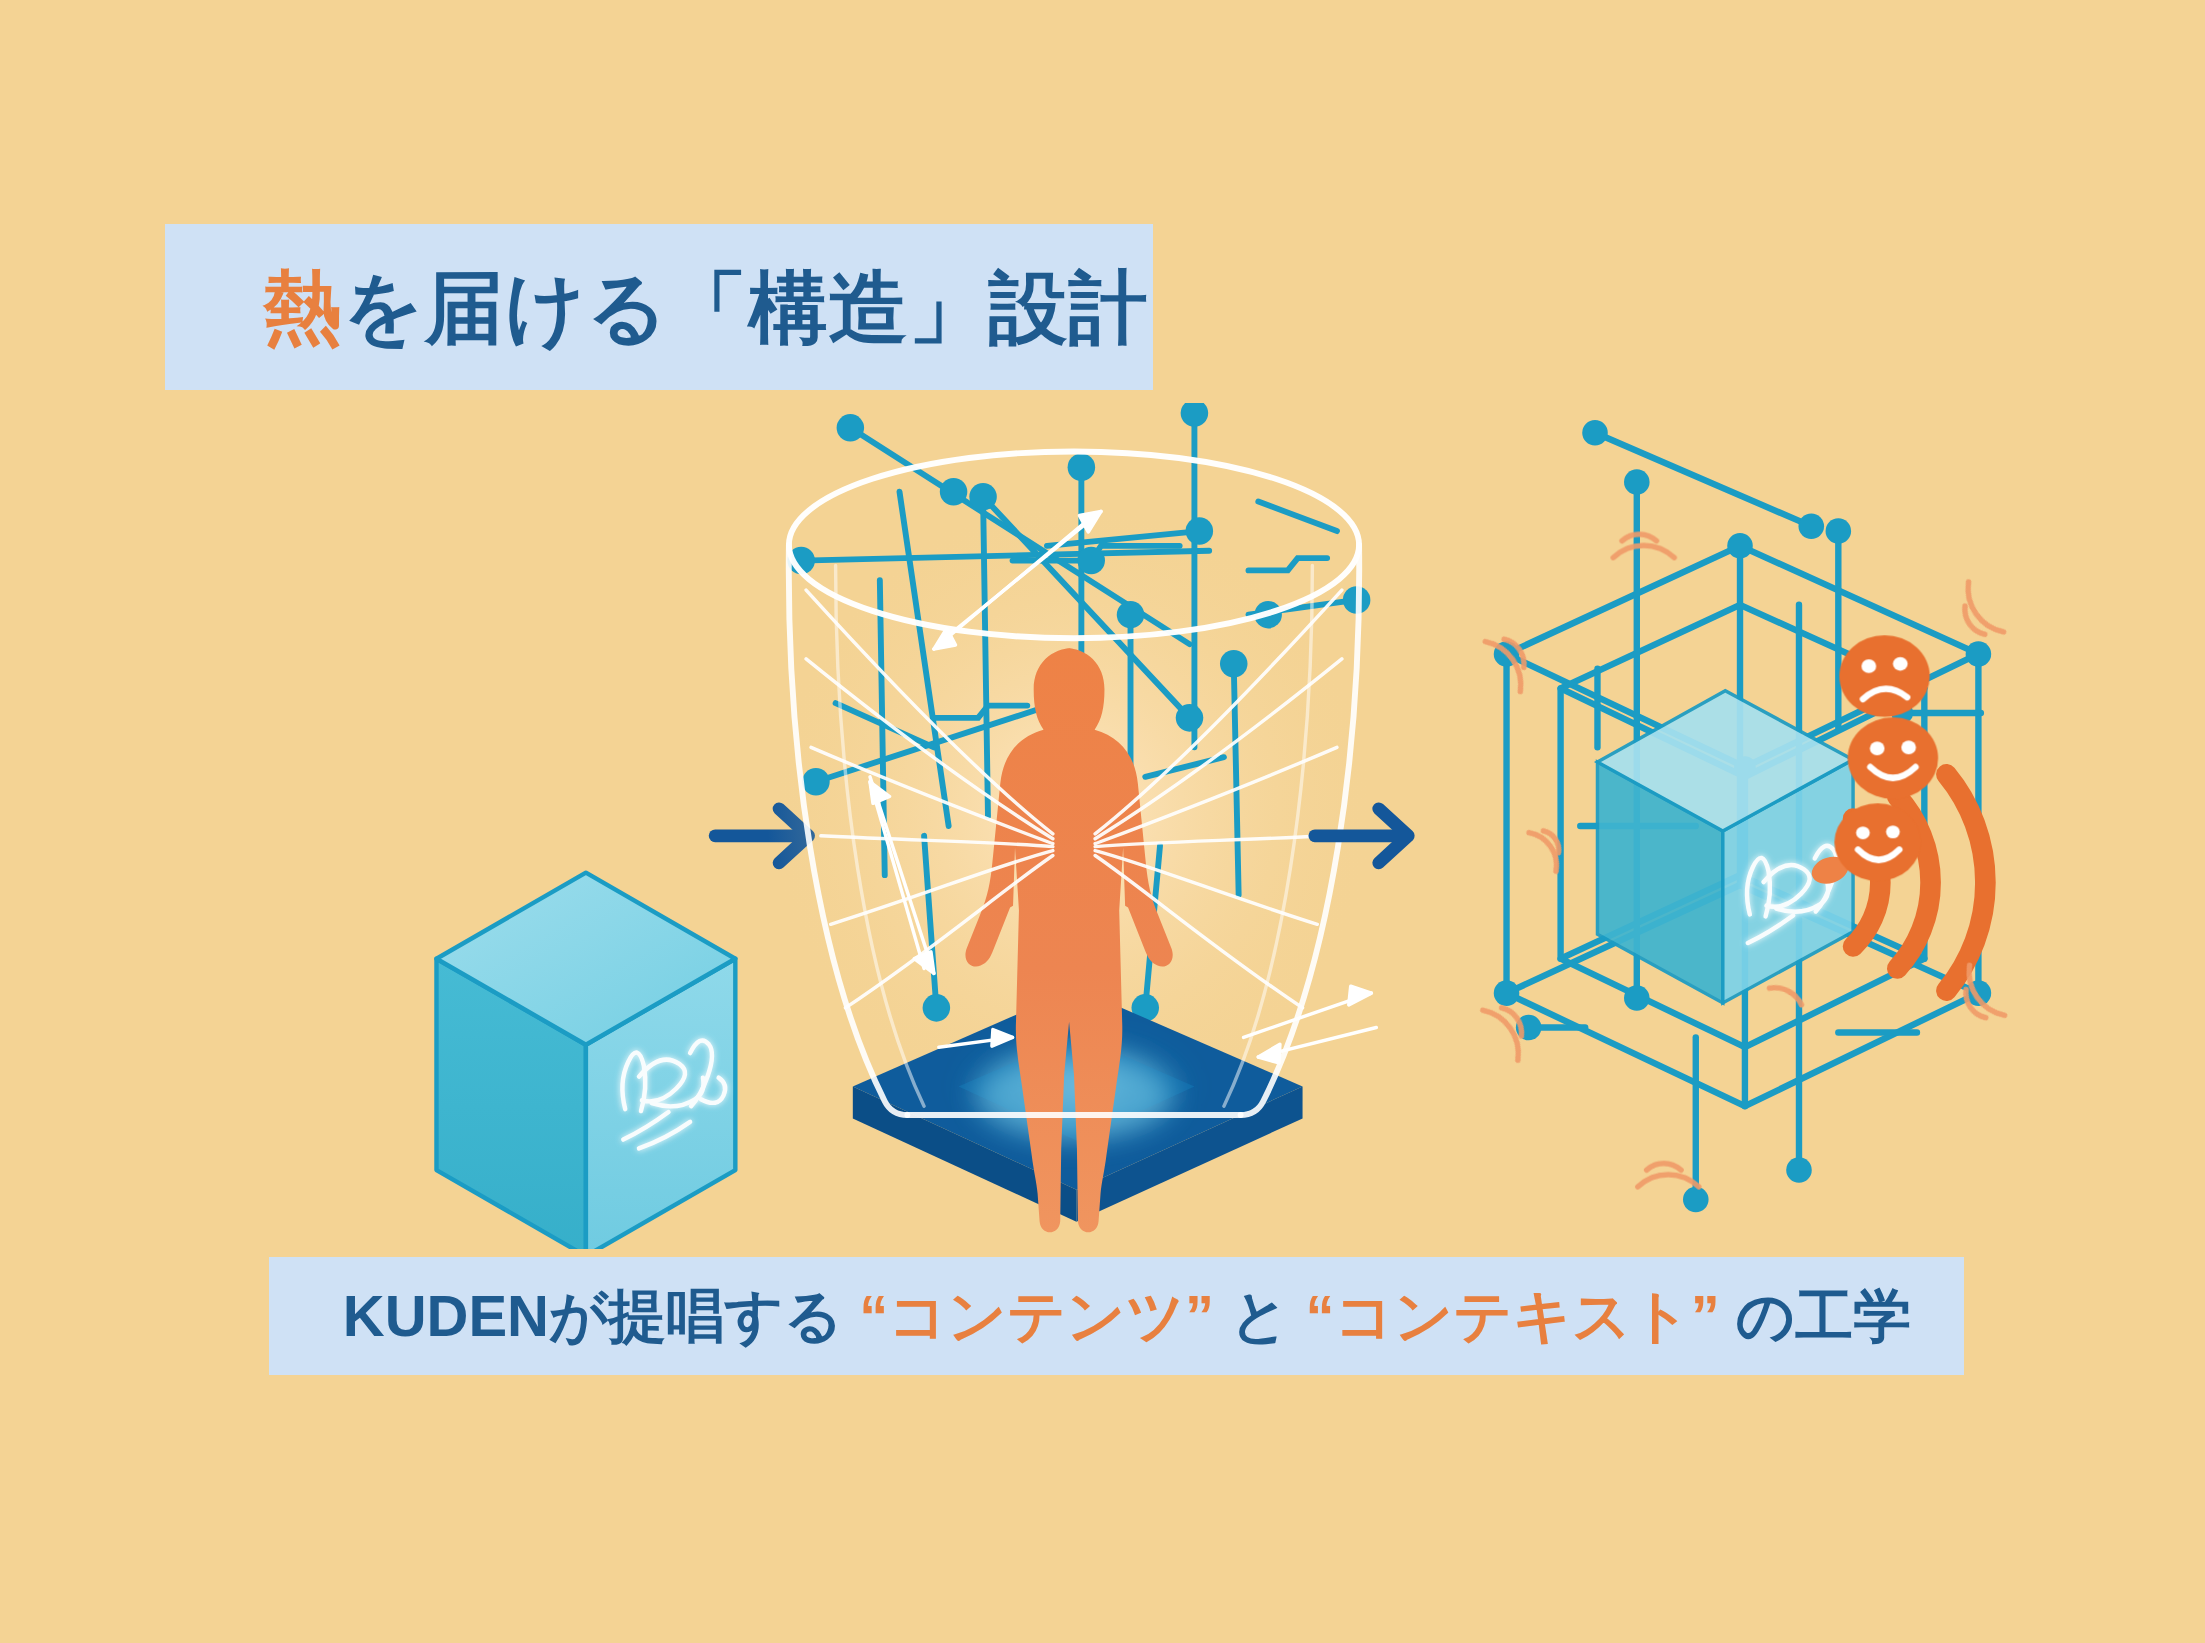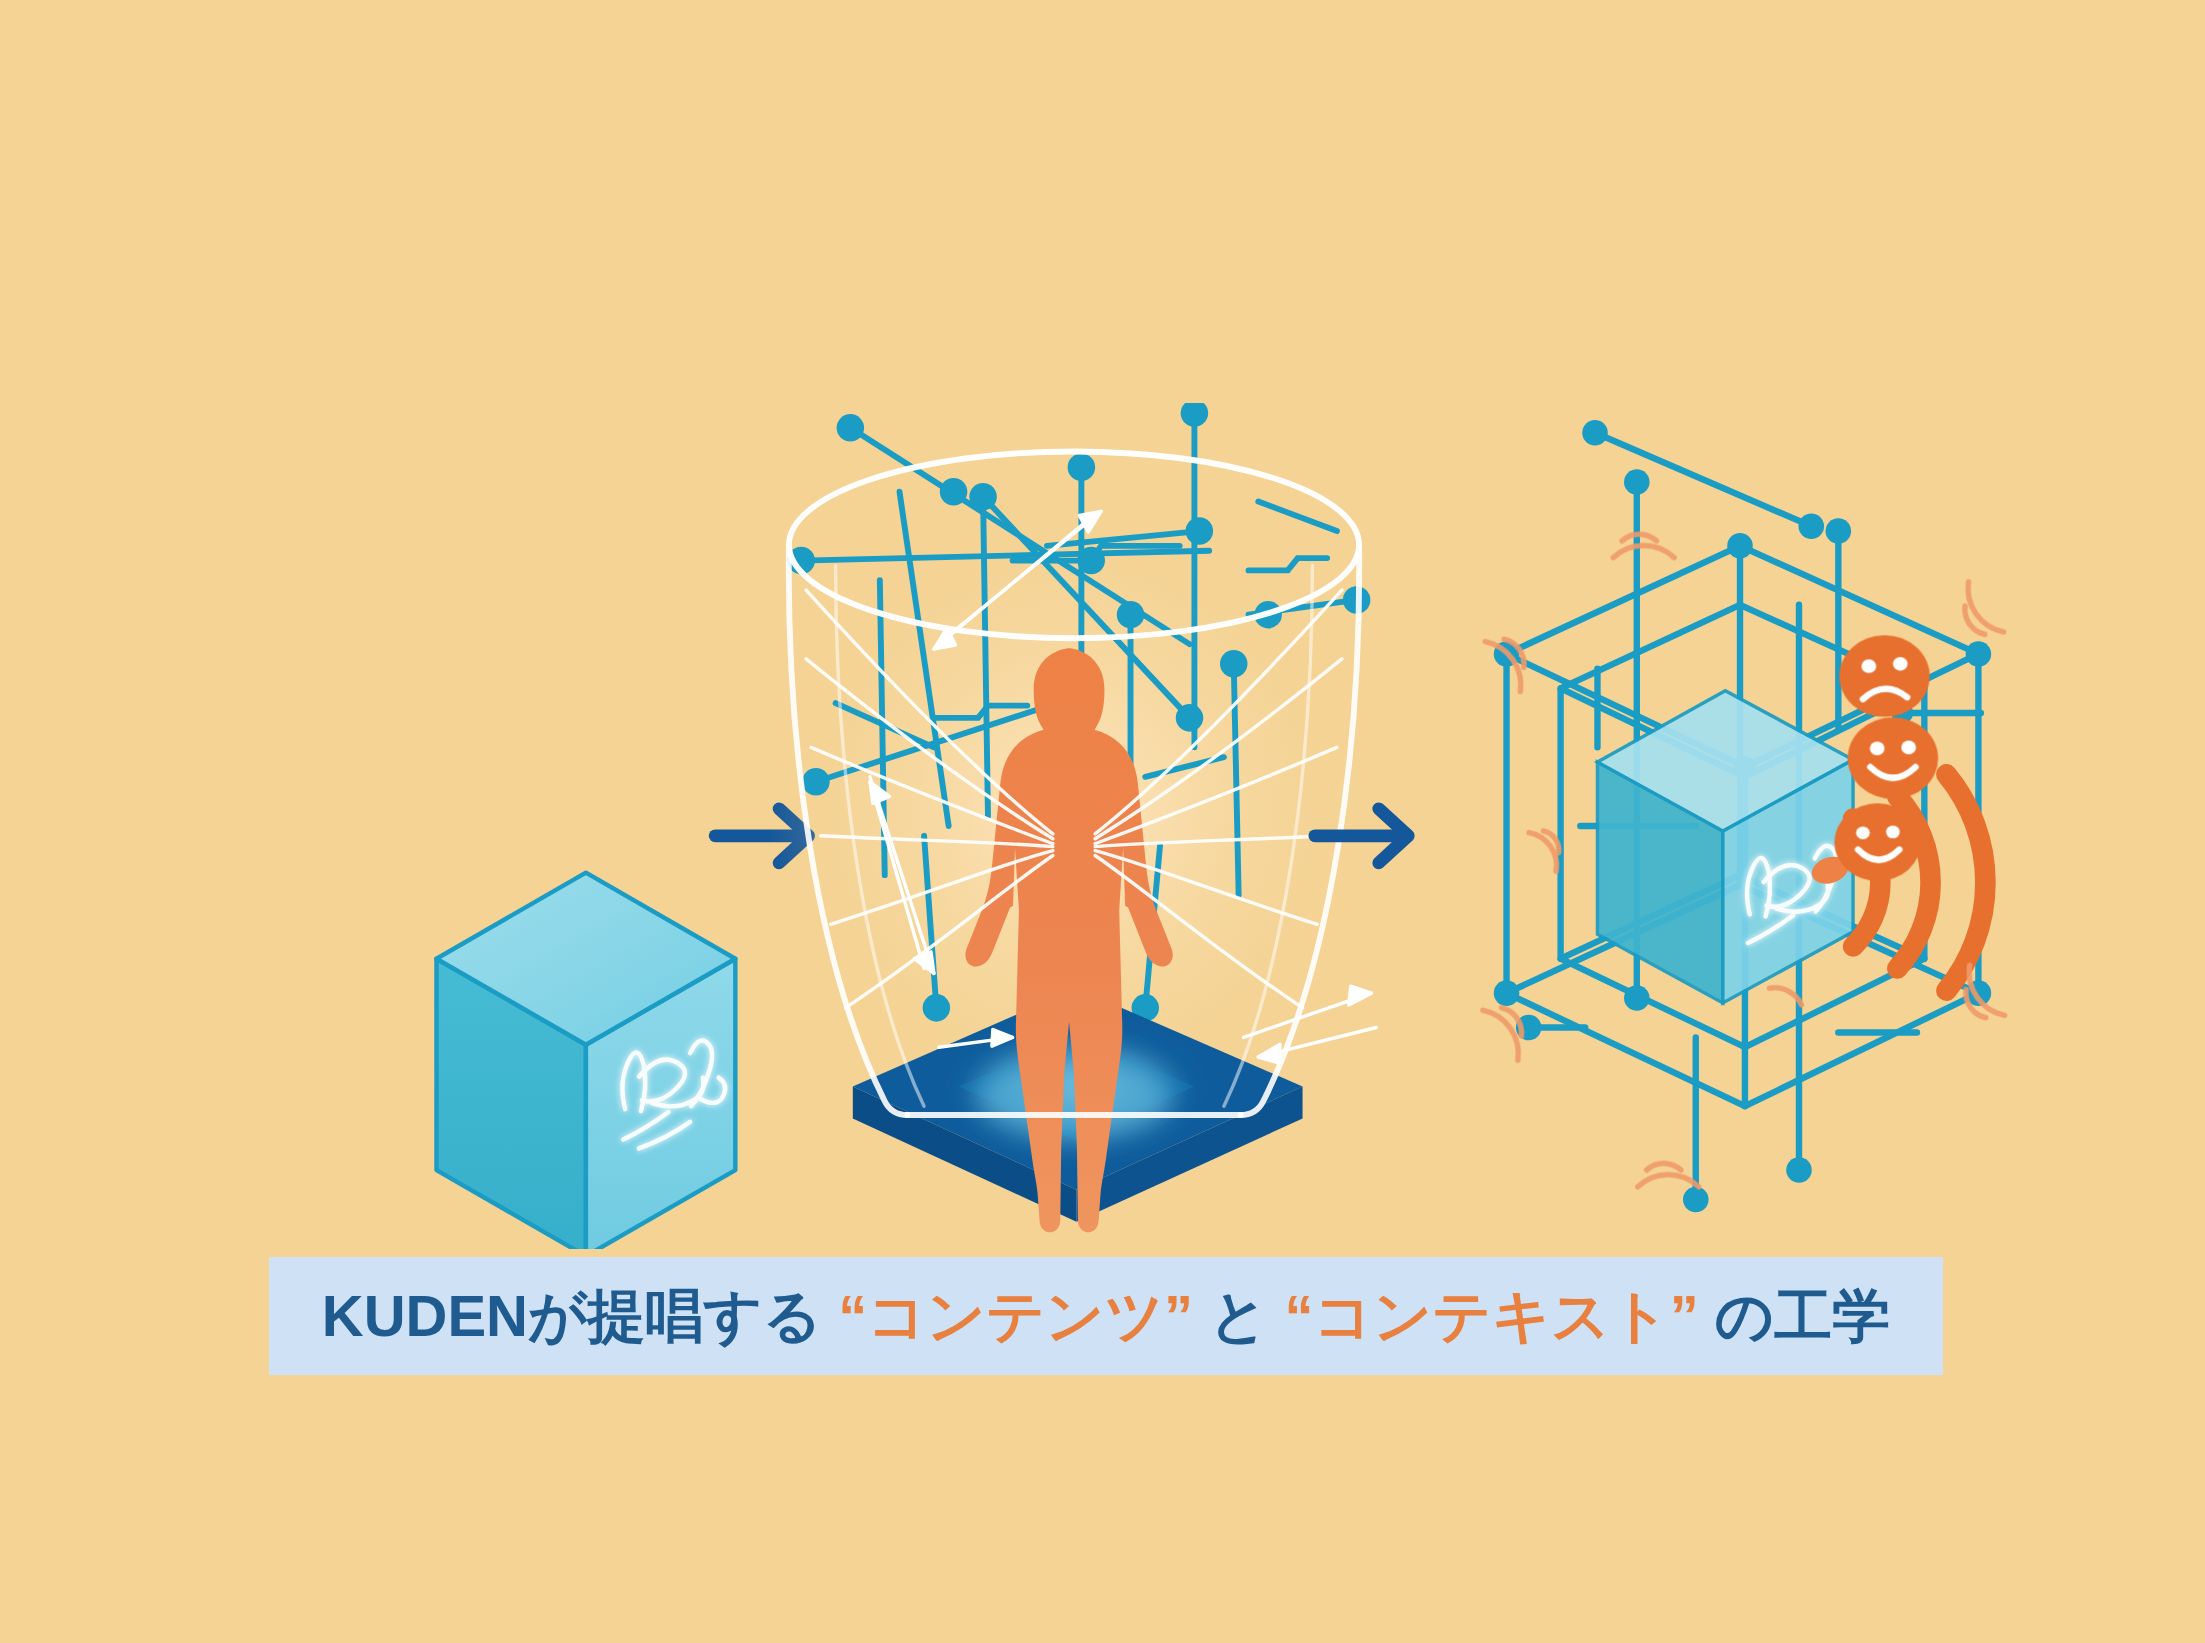--- a/index.html
+++ b/index.html
@@ -47,20 +47,21 @@
   #caption-band {
     position: absolute;
     left: 269px;
     top: 1257px;
     width: 1674px;
     height: 118px;
     background: #CFE1F5;
     display: flex;
     align-items: center;
     justify-content: center;
+    padding-left: 21px;
   }
   #caption-text {
     font-size: 58px;
     font-weight: 700;
     color: #1F5B8F;
     white-space: nowrap;
     line-height: 1;
   }
   #caption-text .q { color: #E8803F; }
 
@@ -72,20 +73,23 @@
     width: 2205px;
     height: 846px;
   }
   #stage svg { display: block; }
 </style>
 </head>
 <body>
 
 <div id="slide">
 
+  <div id="title-band">
+    <div id="title-text"><span class="hot">熱</span><span>を届ける「構造」設計</span></div>
+  </div>
 
   <div id="stage">
     <svg width="2205" height="846" viewBox="0 0 4486 1720" xmlns="http://www.w3.org/2000/svg">
       <defs>
         <linearGradient id="gTop" x1="0" y1="0" x2="1" y2="1">
           <stop offset="0%" stop-color="#9DDDEC"></stop>
           <stop offset="100%" stop-color="#74CFE3"></stop>
         </linearGradient>
         <linearGradient id="gLeft" x1="0" y1="0" x2="0" y2="1">
           <stop offset="0%" stop-color="#46BBD4"></stop>

